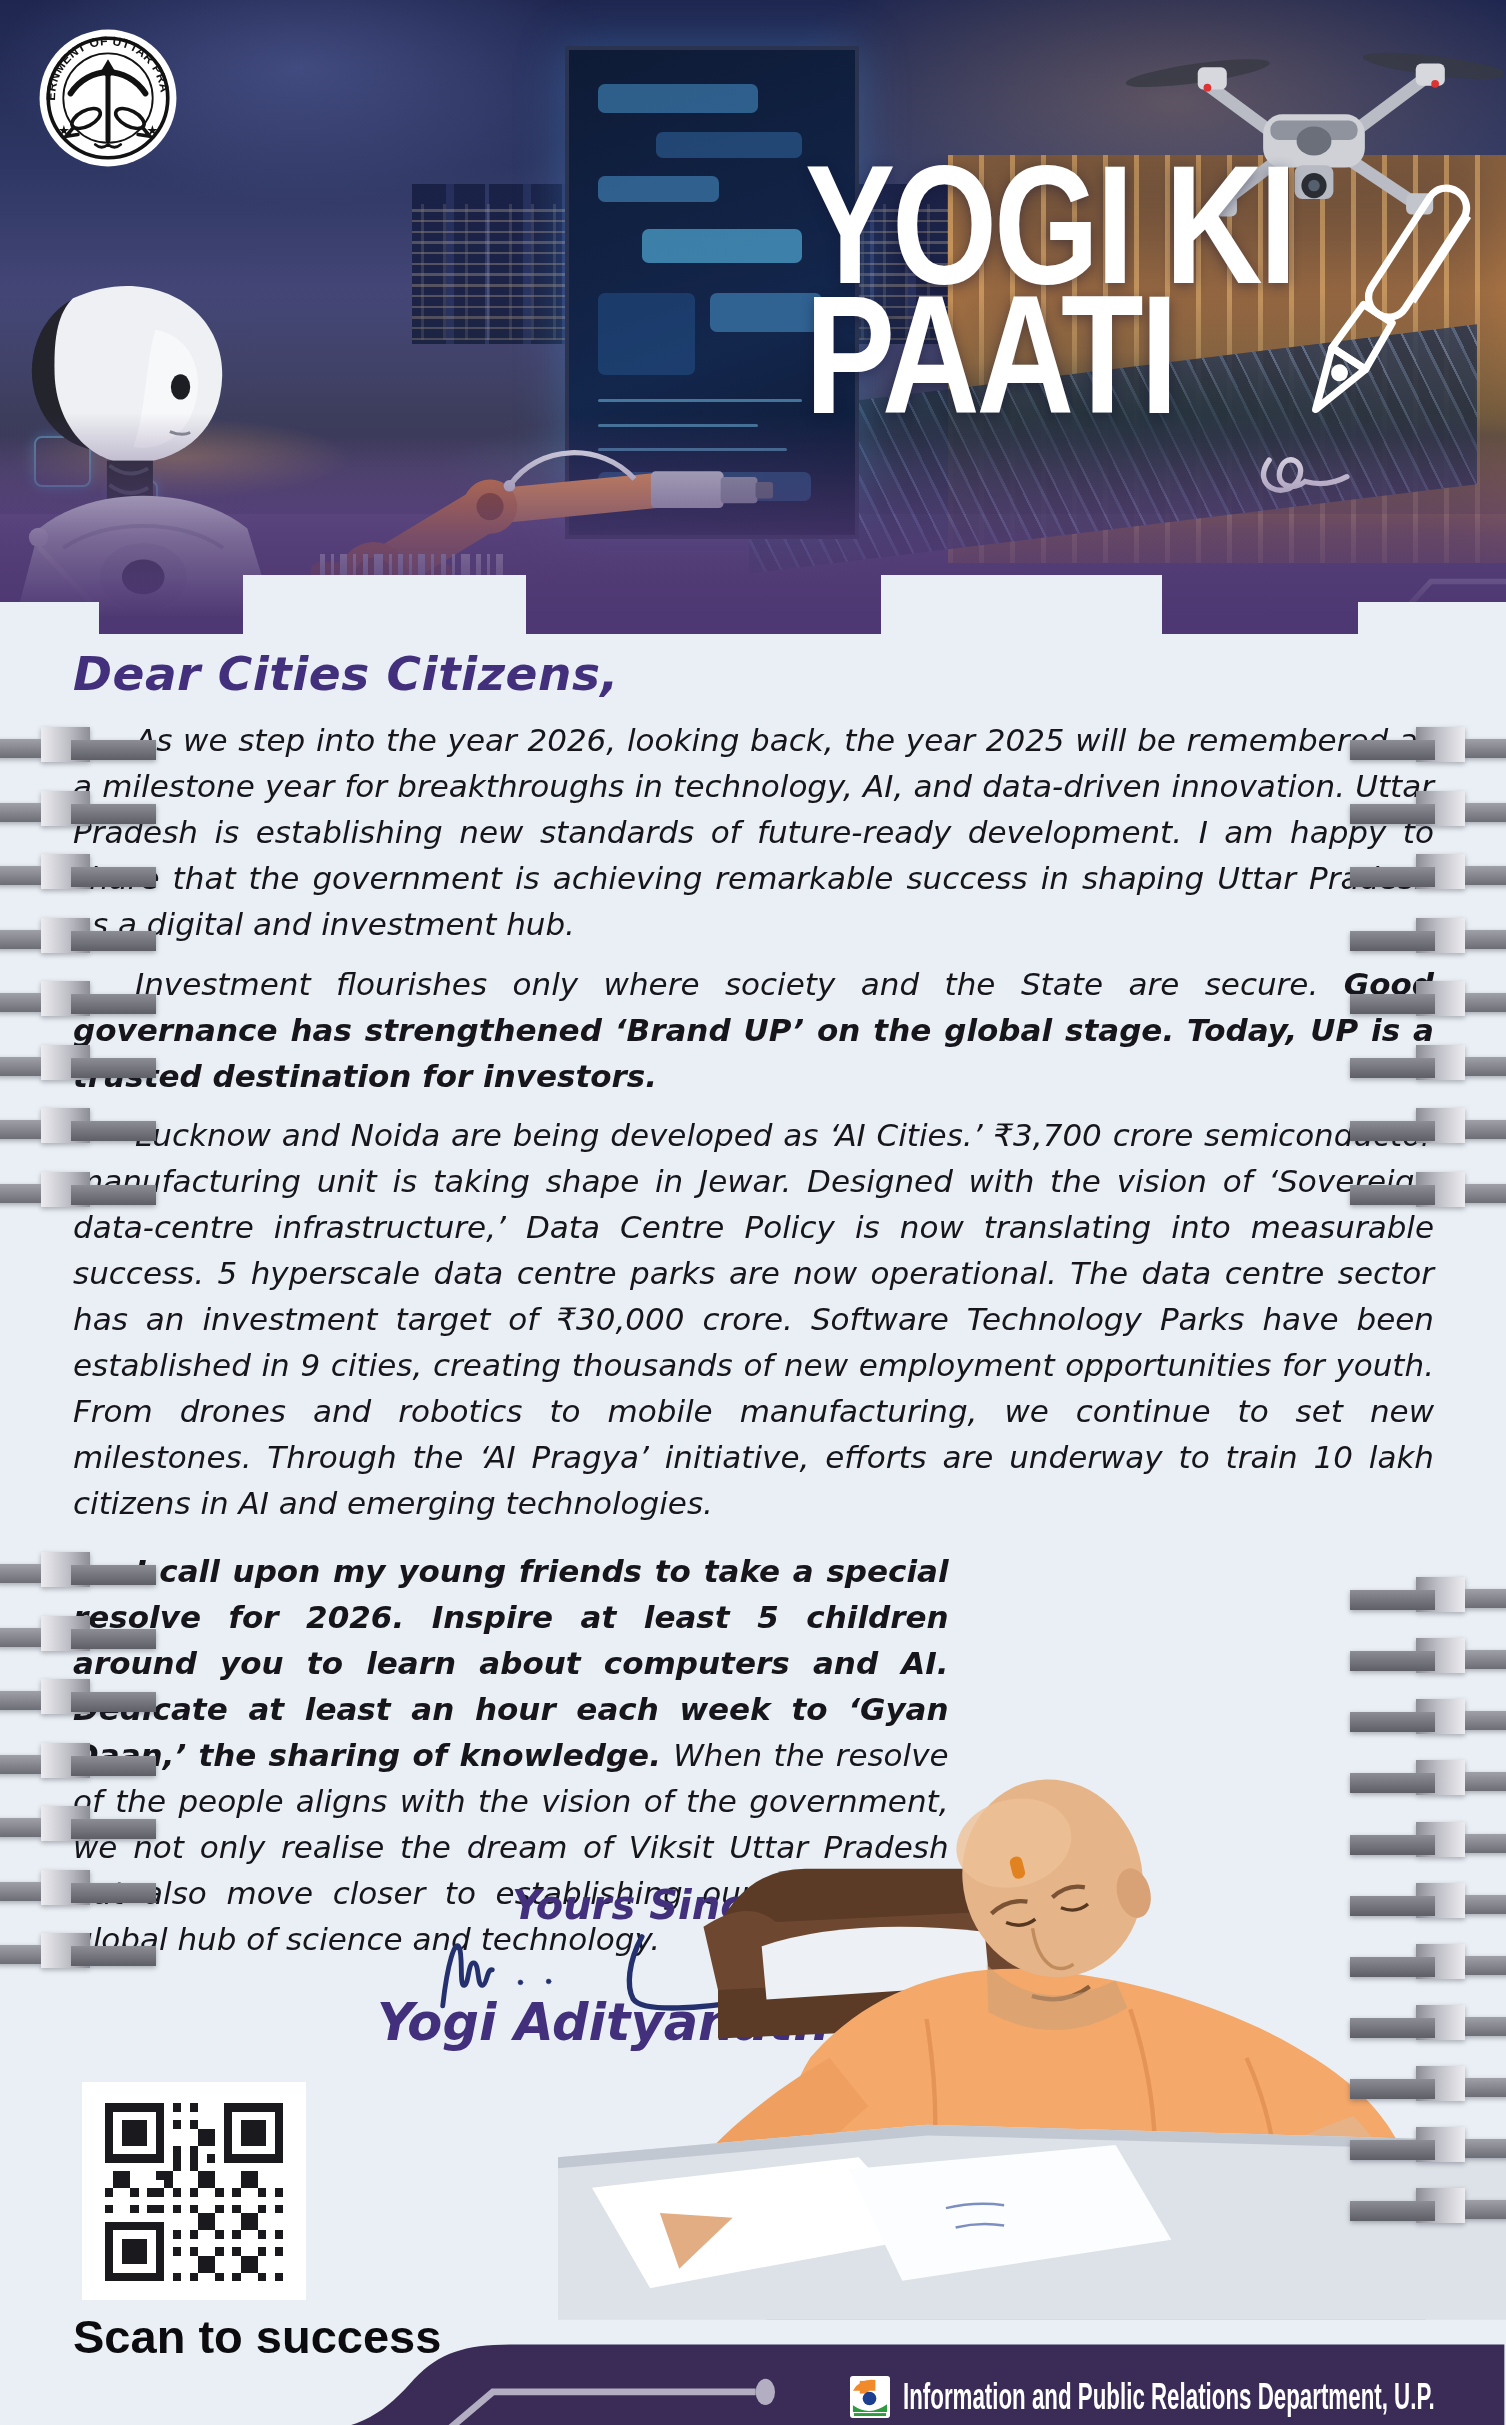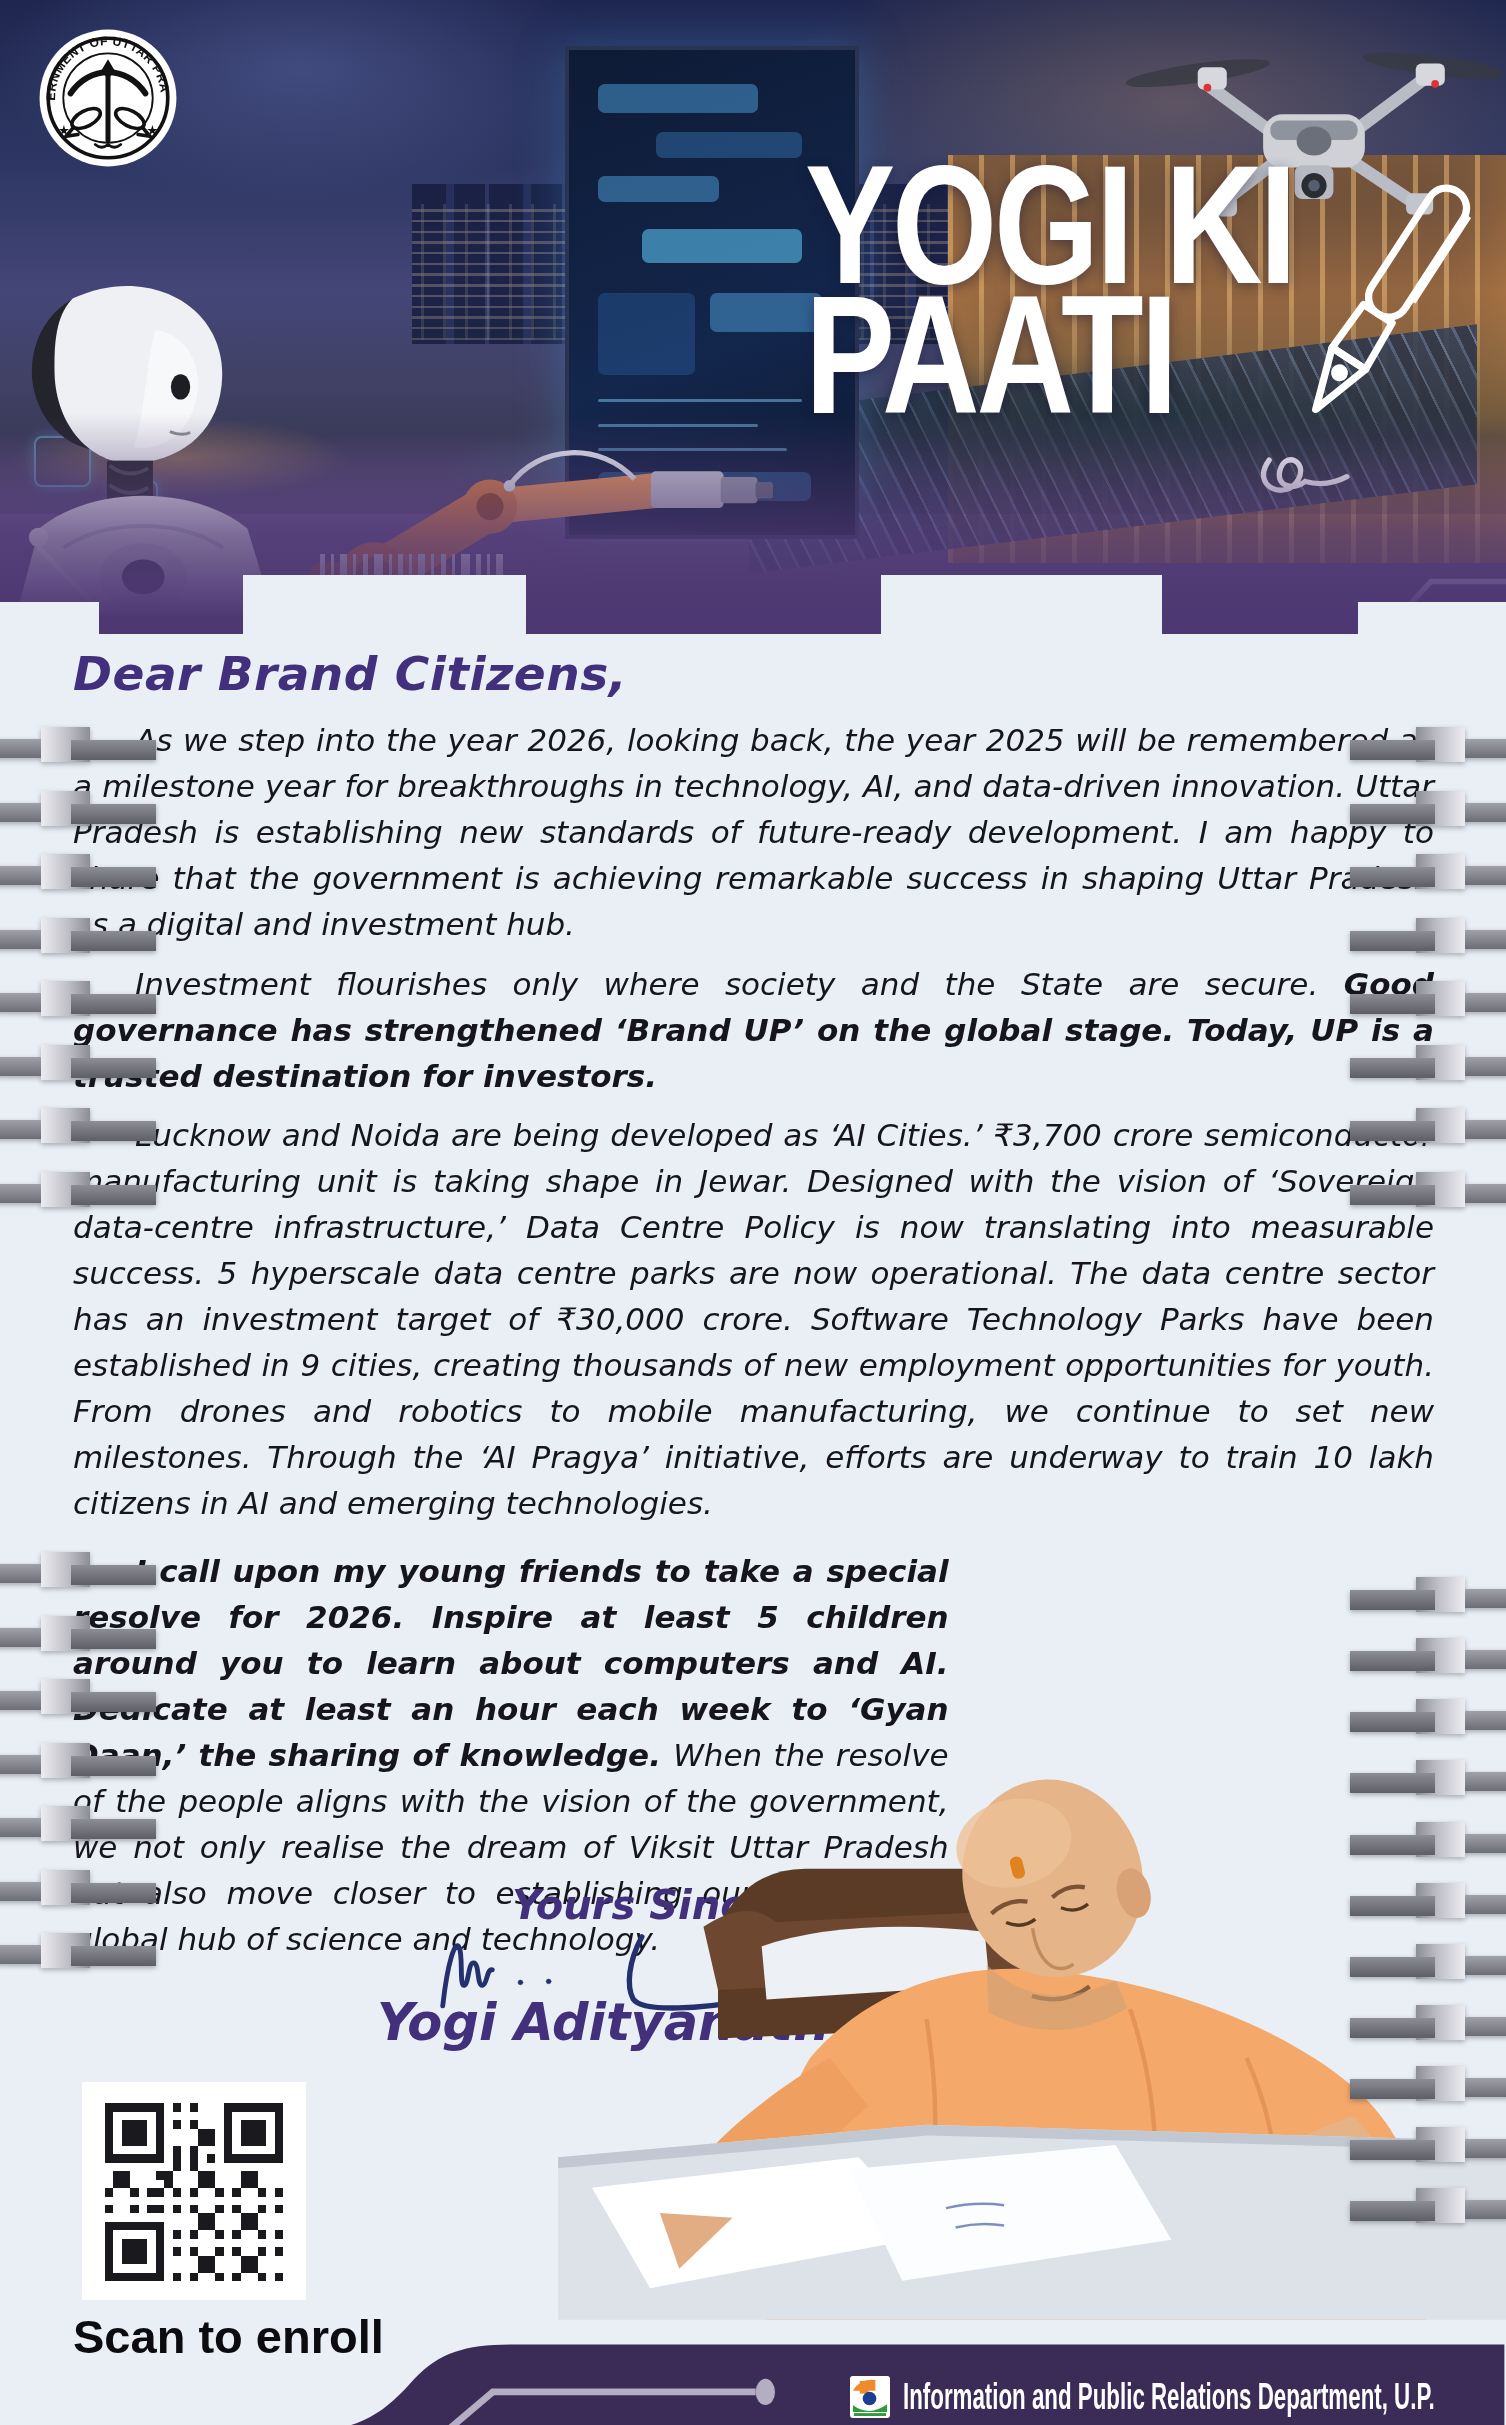--- a/index.html
+++ b/index.html
@@ -429,21 +429,21 @@
       <i class="b3"></i>
     </div>
     <div class="clip" style="top: 611px;">
       <i class="b1"></i>
       <i class="b2"></i>
       <i class="b3"></i>
     </div>
   </div>
 
 <div class="letter">
-  <h1 class="salutation">Dear Brand Citizens,</h1>
+  <h1 class="salutation">Dear Cities Citizens,</h1>
   <p class="para"><span>As we step into the year 2026, looking back, the year 2025 will be remembered as a milestone year for breakthroughs in technology, AI, and data-driven innovation. Uttar Pradesh is establishing new standards of future-ready development. I am happy to share that the government is achieving remarkable success in shaping Uttar Pradesh as a digital and investment hub.</span></p>
   <p class="para"><span>Investment flourishes only where society and the State are secure. </span><b>Good governance has strengthened ‘Brand UP’ on the global stage. Today, UP is a trusted destination for investors.</b></p>
   <p class="para"><span>Lucknow and Noida are being developed as ‘AI Cities.’ ₹3,700 crore semiconductor manufacturing unit is taking shape in Jewar. Designed with the vision of ‘Sovereign data-centre infrastructure,’ Data Centre Policy is now translating into measurable success. 5 hyperscale data centre parks are now operational. The data centre sector has an investment target of ₹30,000 crore. Software Technology Parks have been established in 9 cities, creating thousands of new employment opportunities for youth. From drones and robotics to mobile manufacturing, we continue to set new milestones. Through the ‘AI Pragya’ initiative, efforts are underway to train 10 lakh citizens in AI and emerging technologies.</span></p>
   <p class="para p4"><span class="photo-spacer"></span><b>I call upon my young friends to take a special resolve for 2026. Inspire at least 5 children around you to learn about computers and AI. Dedicate at least an hour each week to ‘Gyan Daan,’ the sharing of knowledge. </b><span>When the resolve of the people aligns with the vision of the government, we not only realise the dream of Viksit Uttar Pradesh but also move closer to establishing our State as a global hub of science and technology.</span></p>
 </div>
 
 <div class="closing">Yours Sincerely</div>
 
 <svg class="signature" width="340" height="85" viewBox="0 0 700 175">
   <g stroke="#25316e" fill="none" stroke-linecap="round">
@@ -895,21 +895,21 @@
       <span></span>
       <b></b>
       <span></span>
       <span></span>
       <b></b>
       <span></span>
       <b></b>
     </div>
 </div>
 <div class="qr-caption">
-  <div>Scan to enroll</div>
+  <div>Scan to success</div>
 </div>
 
 <svg class="cm-photo" viewBox="0 0 1955 1240">
 
   <path d="M330,430 q60,-120 180,-120 l330,0 q130,10 170,130 l20,190 l-700,30 Z" fill="#5b3a26"></path>
   <path d="M300,430 q90,-60 150,-10 l420,-20 q80,-50 150,10 l-30,120 l-660,30 Z" fill="#6e4730"></path>
   <path d="M420,470 q180,-60 460,-30 l10,110 l-460,30 Z" fill="#edf0f4"></path>
 
   <path d="M520,700 C640,560 820,500 1010,520 C1260,545 1500,640 1640,760 C1760,865 1800,1000 1790,1240 L430,1240 C430,1020 450,810 520,700 Z" fill="#f4a869"></path>
   <path d="M760,620 q30,190 10,330 M1180,600 q60,180 50,360 M1420,700 q70,160 60,300" stroke="#dd8c50" stroke-width="9" fill="none" opacity=".7"></path>

